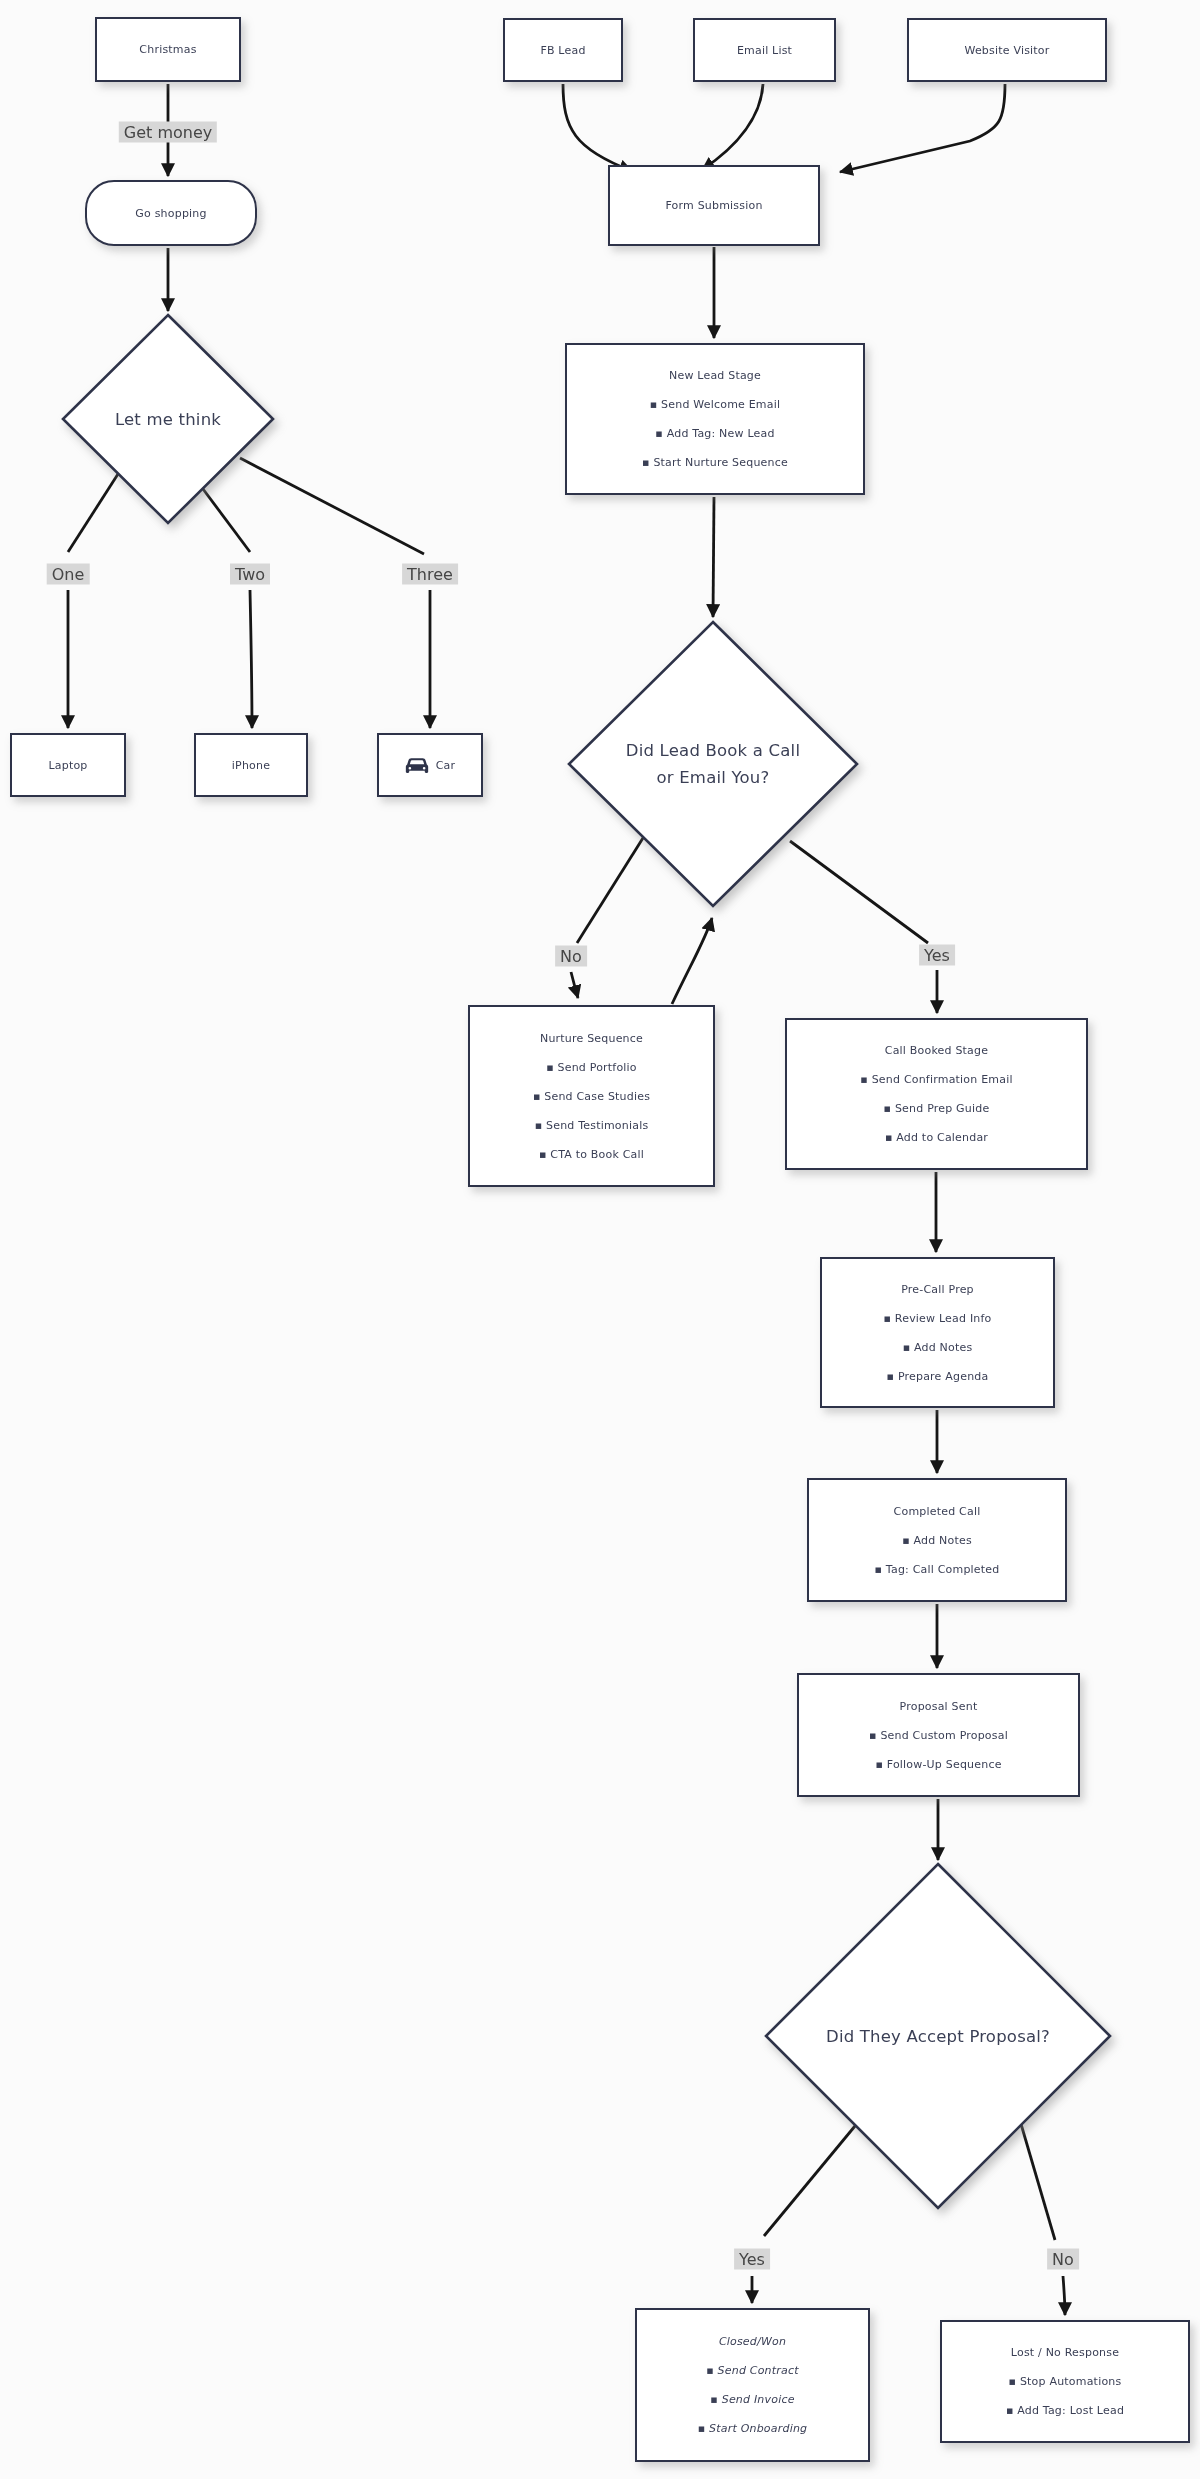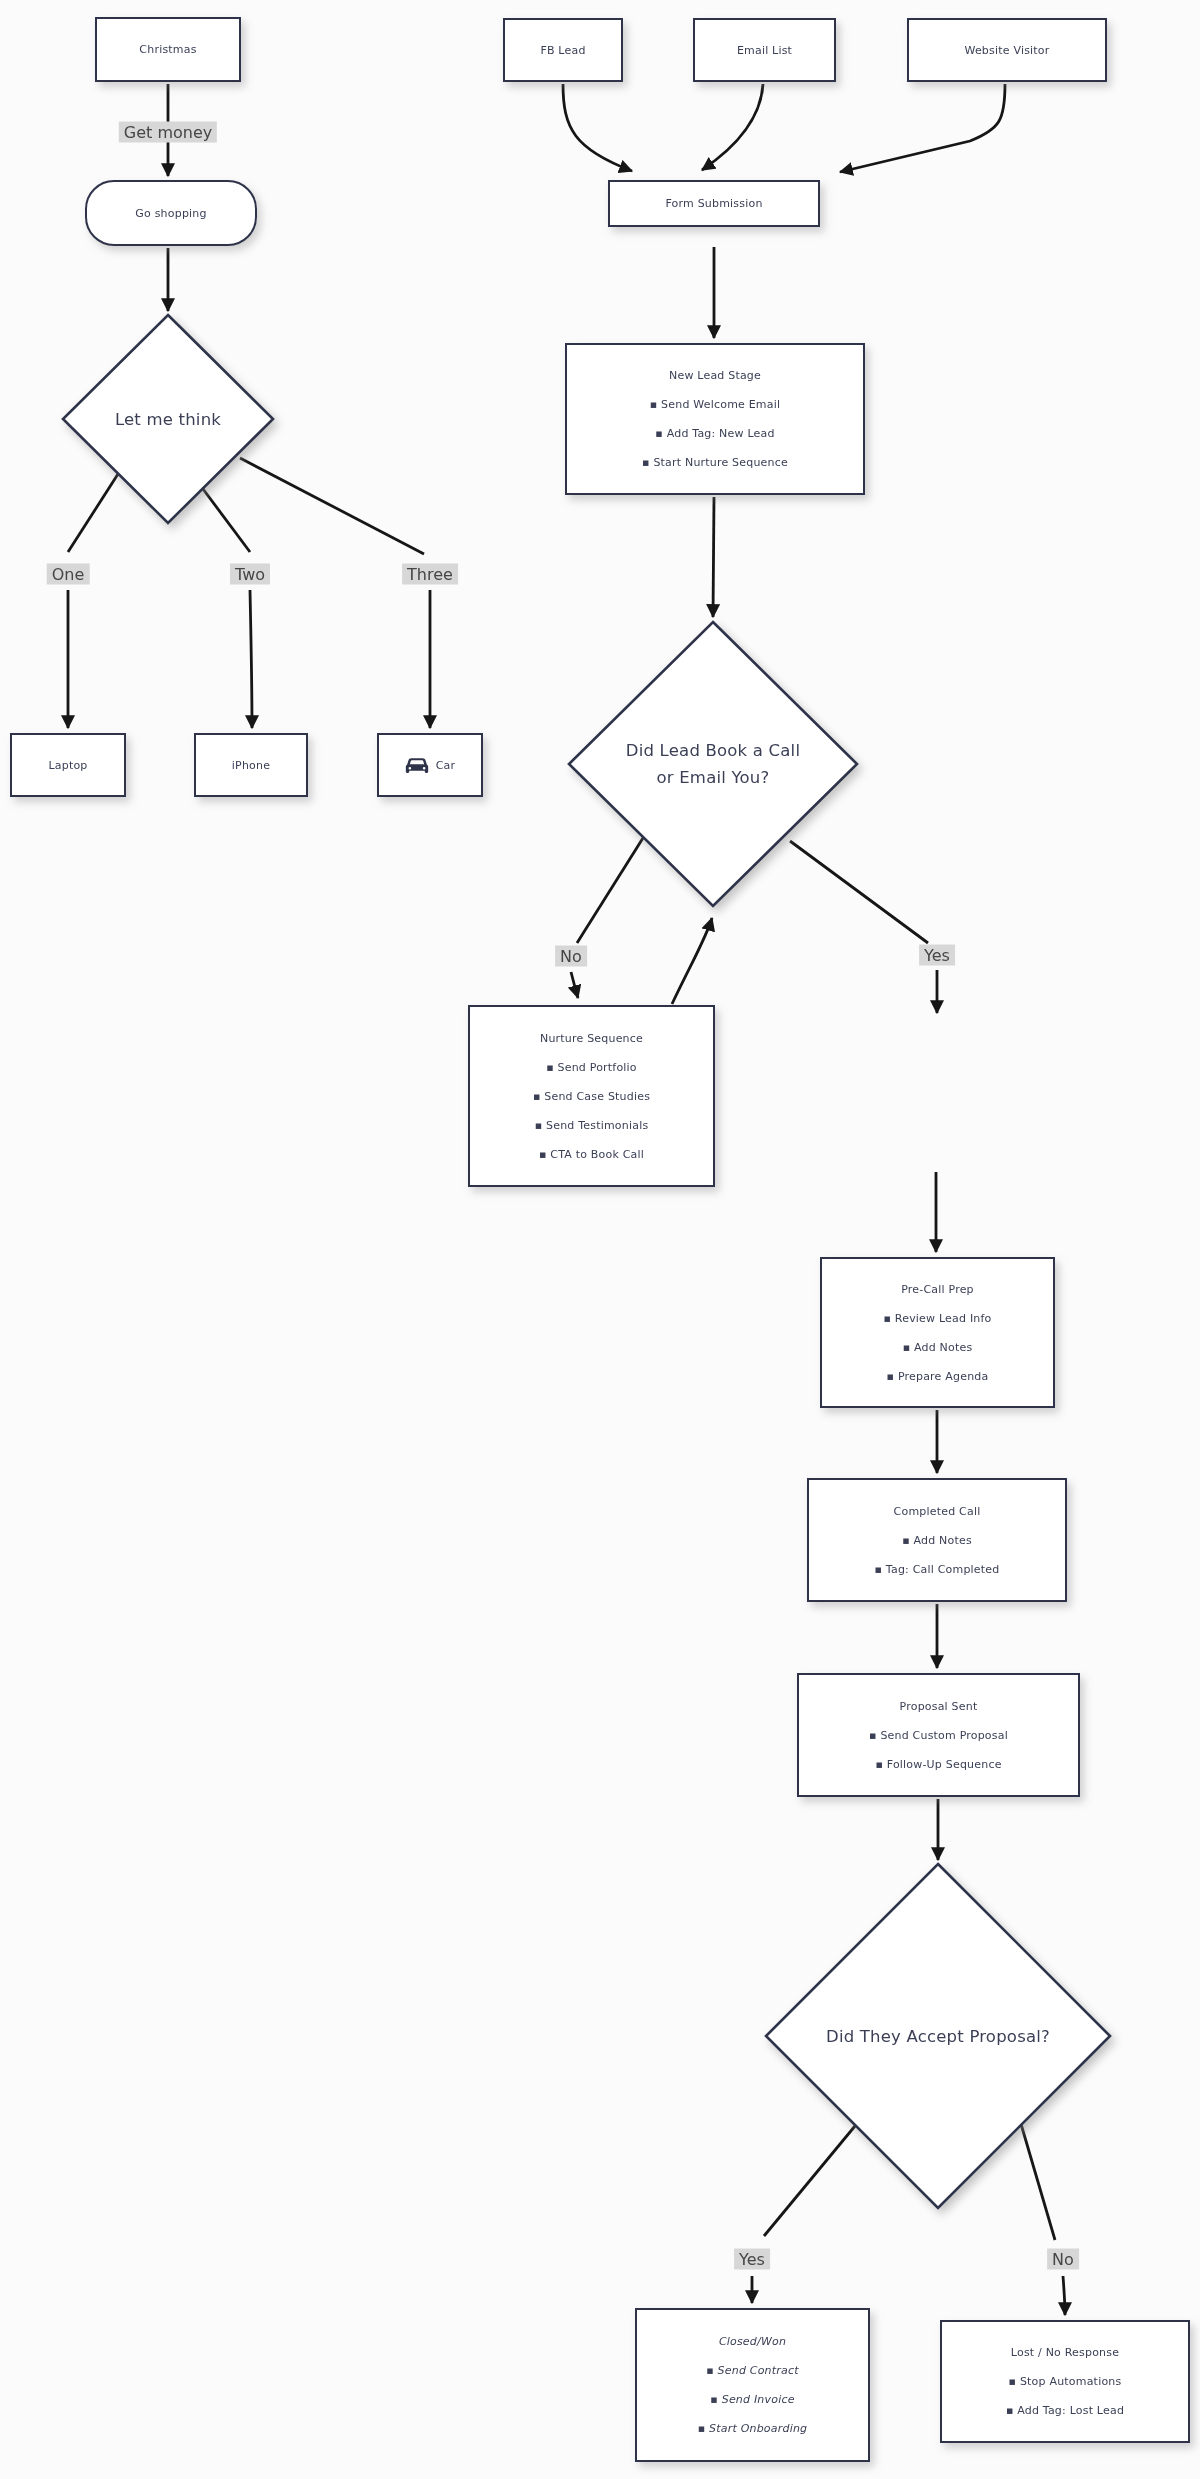--- a/index.html
+++ b/index.html
@@ -117,21 +117,21 @@
   </div>
 
   <div class="node" style="left:693px;top:18px;width:143px;height:64px;">
     <span>Email List</span>
   </div>
 
   <div class="node" style="left:907px;top:18px;width:200px;height:64px;">
     <span>Website Visitor</span>
   </div>
 
-  <div class="node" style="left:608px;top:180px;width:212px;height:47px;">
+  <div class="node" style="left:608px;top:165px;width:212px;height:81px;">
     <span>Form Submission</span>
   </div>
 
   <div class="node multi" style="left:565px;top:343px;width:300px;height:152px;">
     <div class="line">New Lead Stage</div>
     <div class="line">▪ Send Welcome Email</div>
     <div class="line">▪ Add Tag: New Lead</div>
     <div class="line">▪ Start Nurture Sequence</div>
   </div>
 
@@ -141,20 +141,26 @@
   </div>
 
   <div class="node multi" style="left:468px;top:1005px;width:247px;height:182px;">
     <div class="line">Nurture Sequence</div>
     <div class="line">▪ Send Portfolio</div>
     <div class="line">▪ Send Case Studies</div>
     <div class="line">▪ Send Testimonials</div>
     <div class="line">▪ CTA to Book Call</div>
   </div>
 
+  <div class="node multi" style="left:785px;top:1018px;width:303px;height:152px;">
+    <div class="line">Call Booked Stage</div>
+    <div class="line">▪ Send Confirmation Email</div>
+    <div class="line">▪ Send Prep Guide</div>
+    <div class="line">▪ Add to Calendar</div>
+  </div>
 
   <div class="node multi" style="left:820px;top:1257px;width:235px;height:151px;">
     <div class="line">Pre-Call Prep</div>
     <div class="line">▪ Review Lead Info</div>
     <div class="line">▪ Add Notes</div>
     <div class="line">▪ Prepare Agenda</div>
   </div>
 
   <div class="node multi" style="left:807px;top:1478px;width:260px;height:124px;">
     <div class="line">Completed Call</div>

